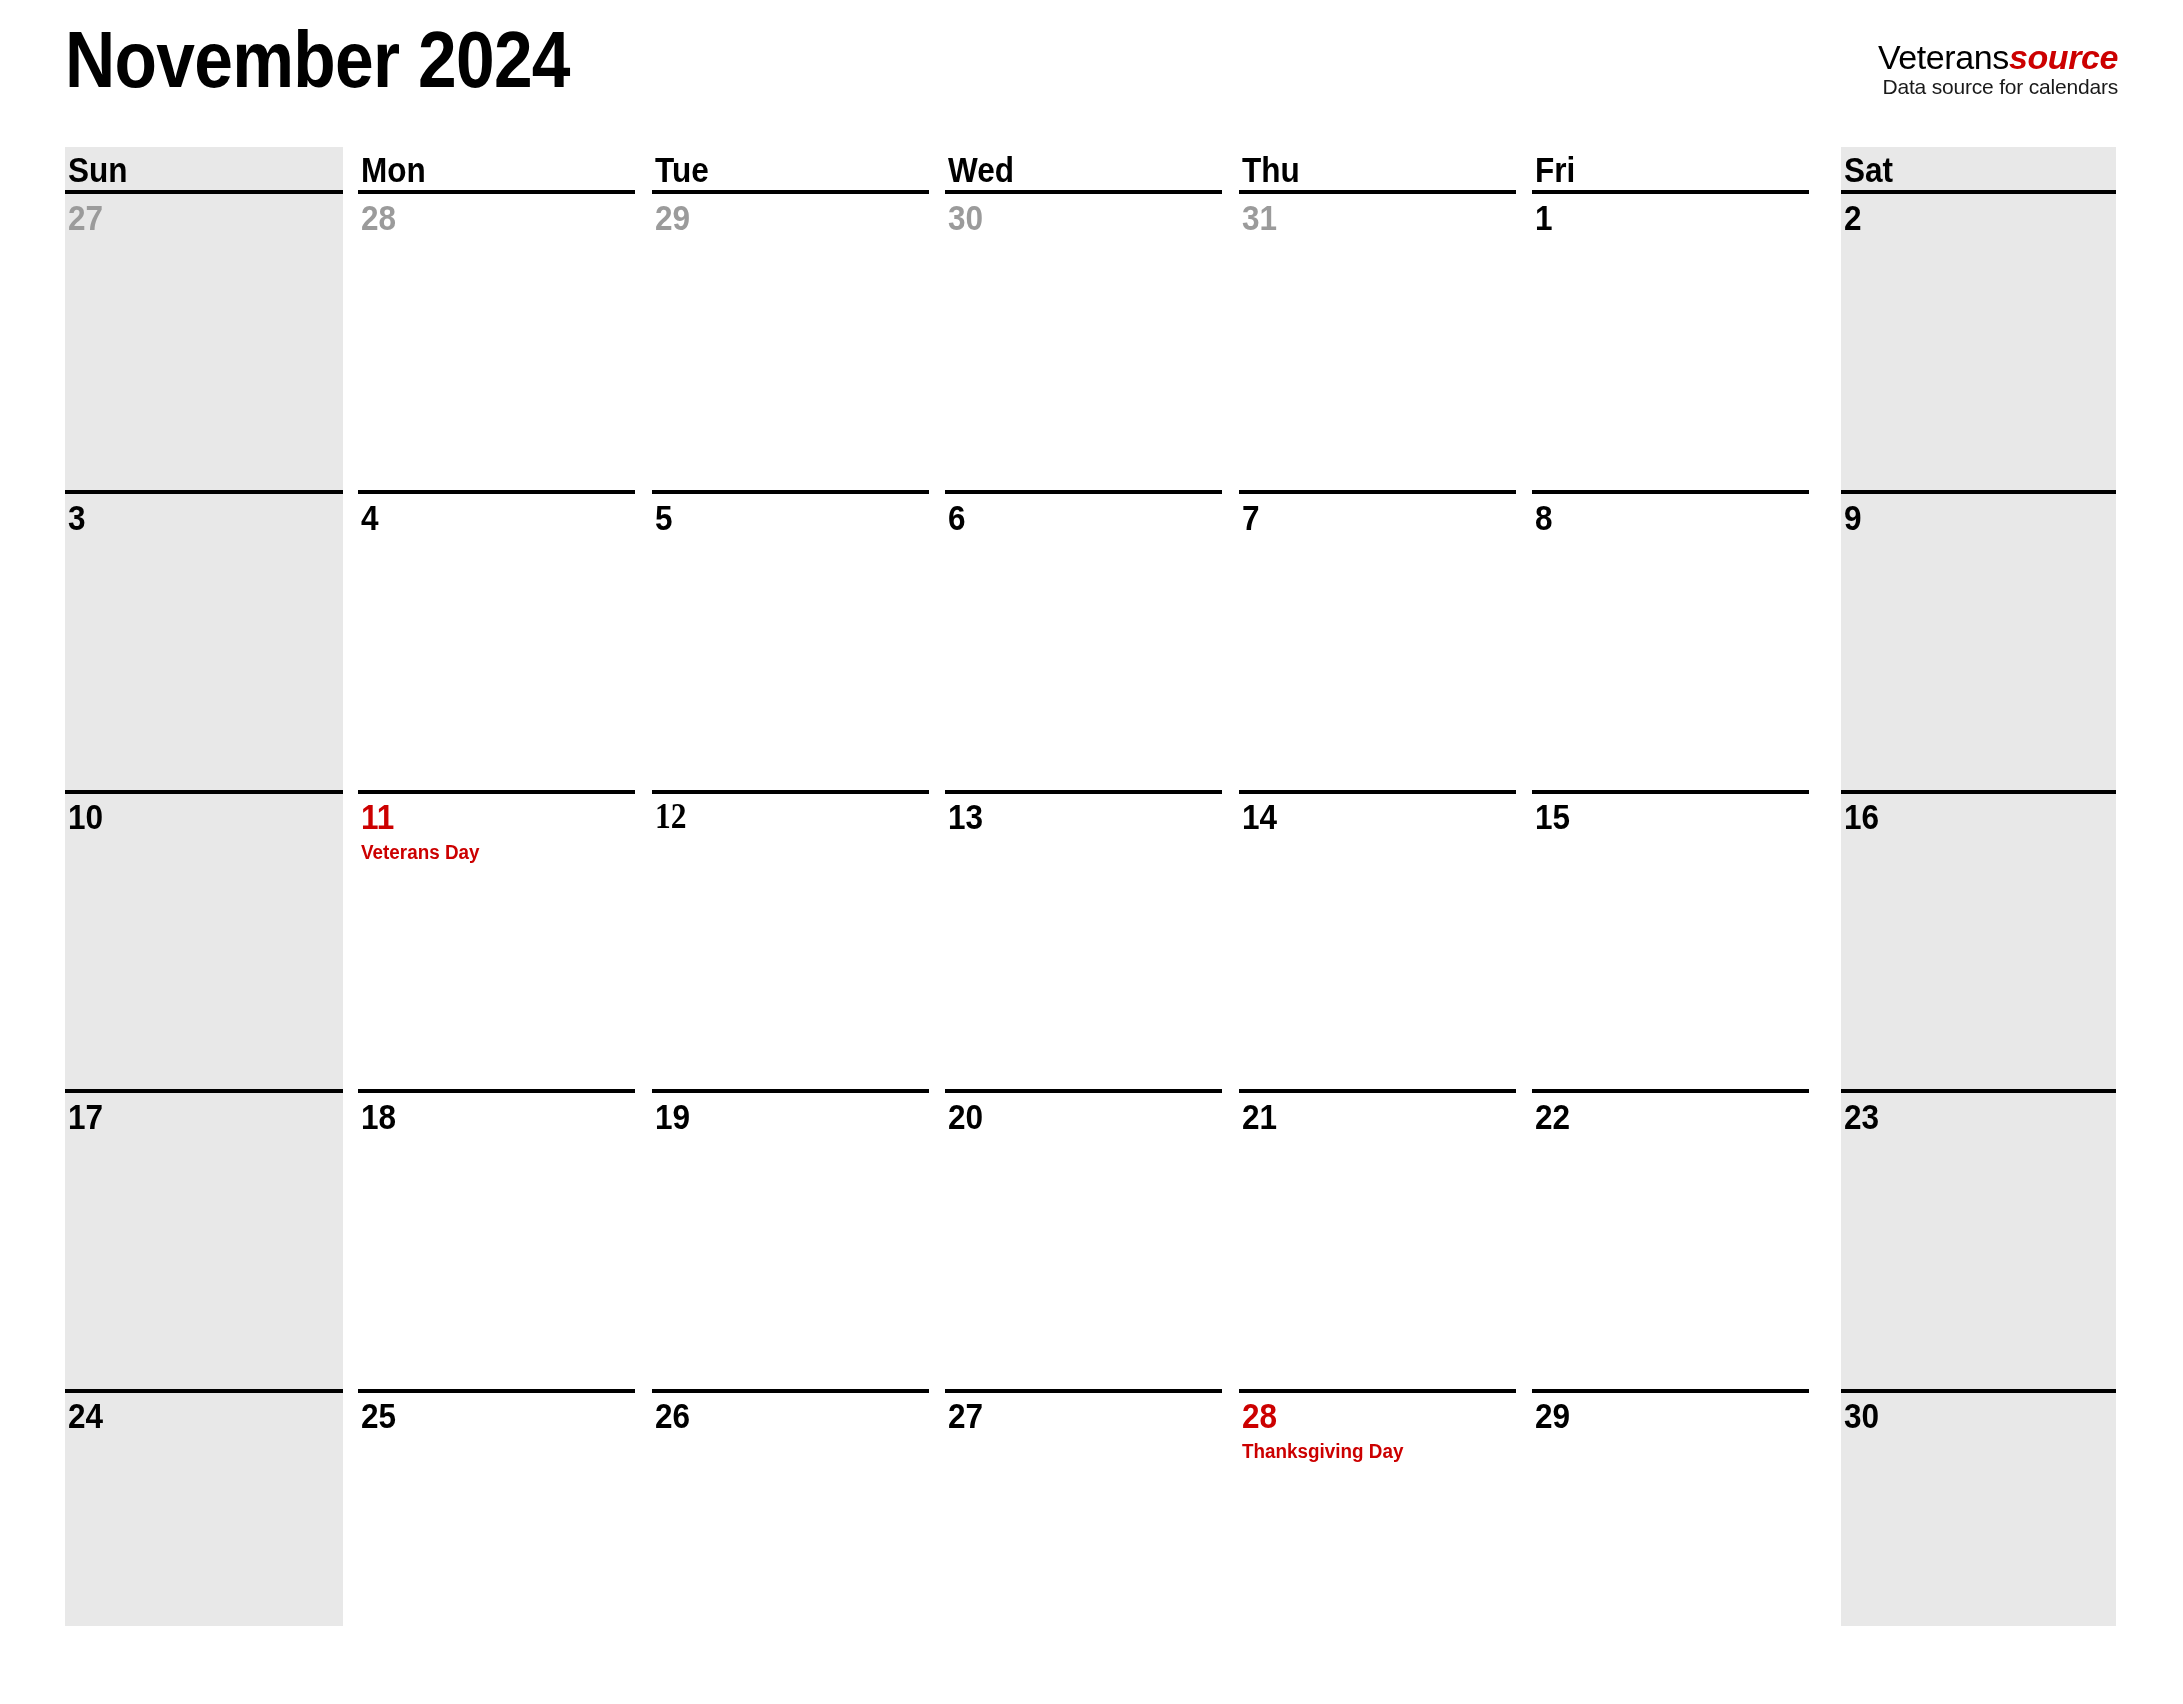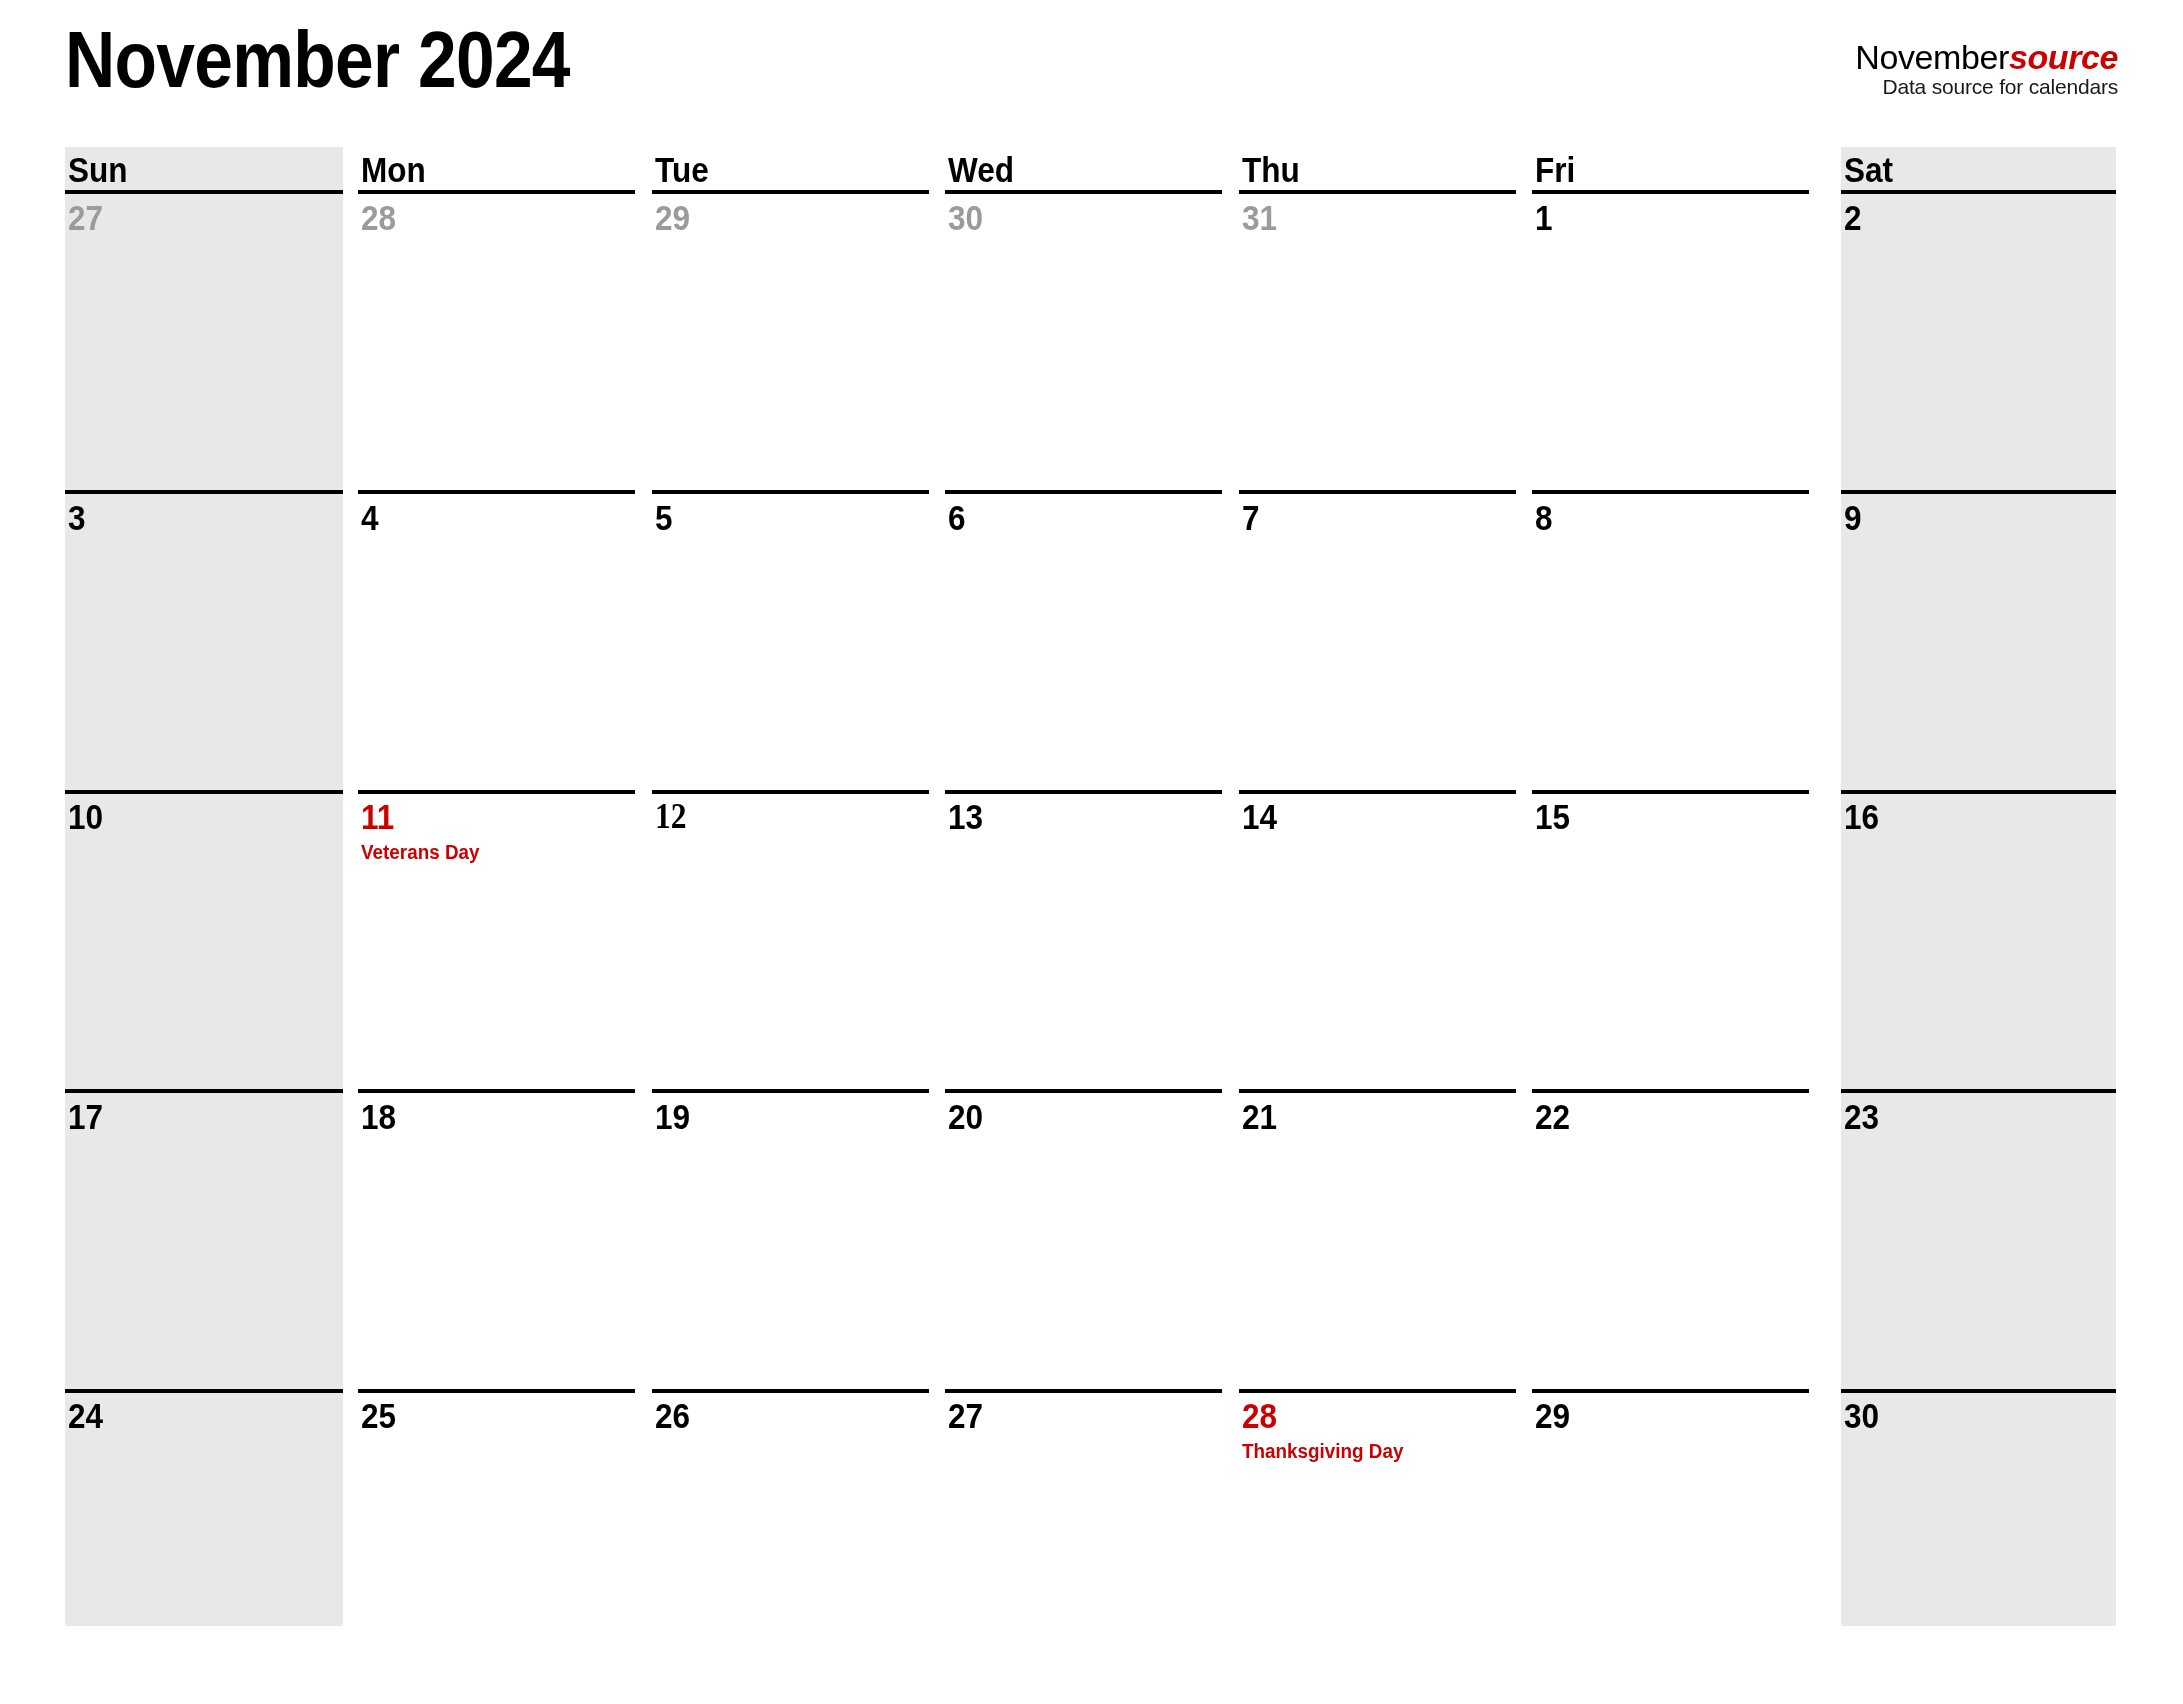--- a/index.html
+++ b/index.html
@@ -169,21 +169,21 @@
 </style>
 </head>
 <body>
 
 <div class="page">
 
   <div class="header">
     <div class="month-title">November 2024</div>
 
     <div class="brand">
-      <div class="brand-line1"><span class="brand-word-a">November</span><span class="brand-word-b">source</span></div>
+      <div class="brand-line1"><span class="brand-word-a">Veterans</span><span class="brand-word-b">source</span></div>
       <div class="brand-line2">Data source for calendars</div>
     </div>
   </div>
 
   <div class="grid">
     <div class="shade sun"></div>
     <div class="shade sat"></div>
     <div id="grid-content">
         <div class="col-head" style="left:68px;width:309px;">Sun</div>
         <div class="rule" style="left:65px;top:43px;width:278px;"></div>

